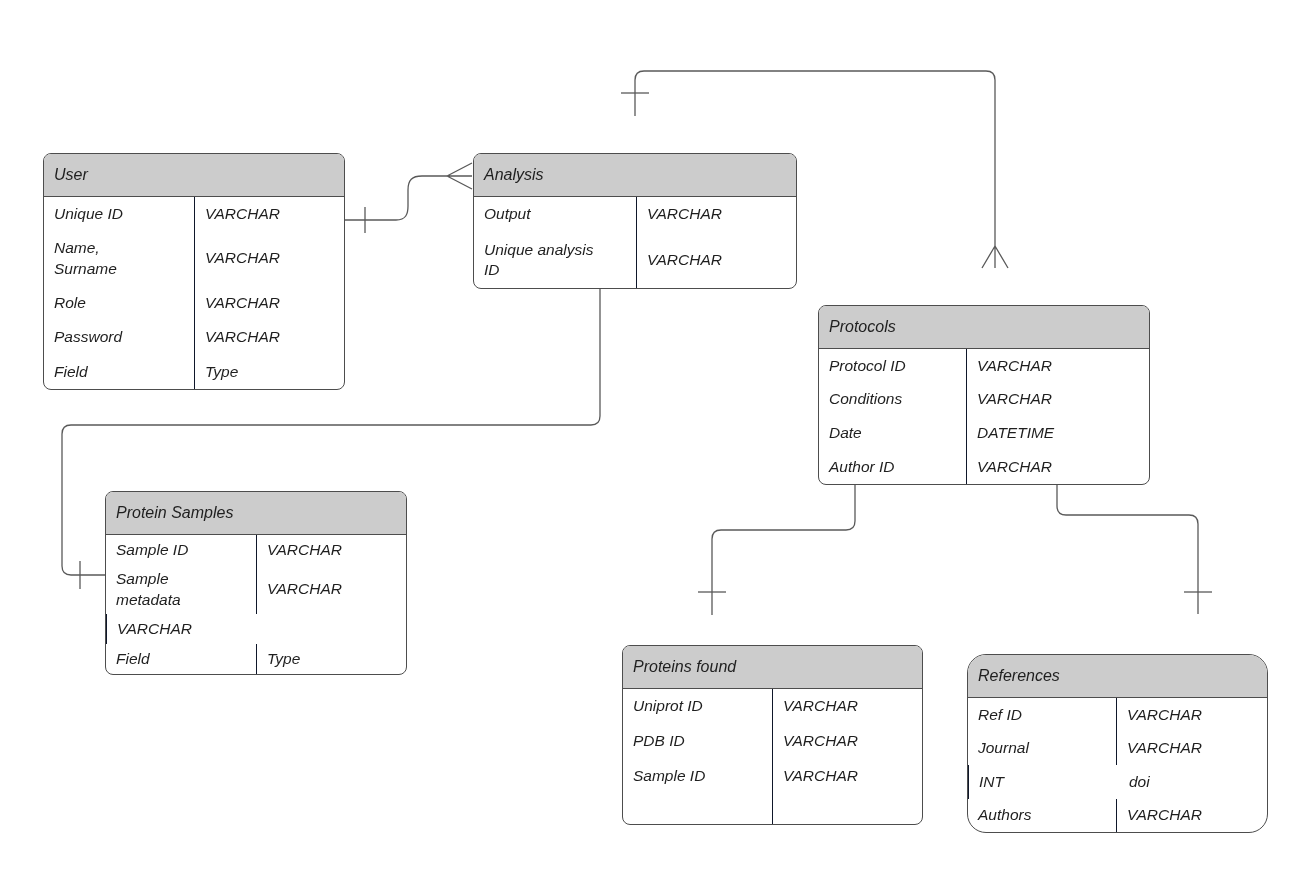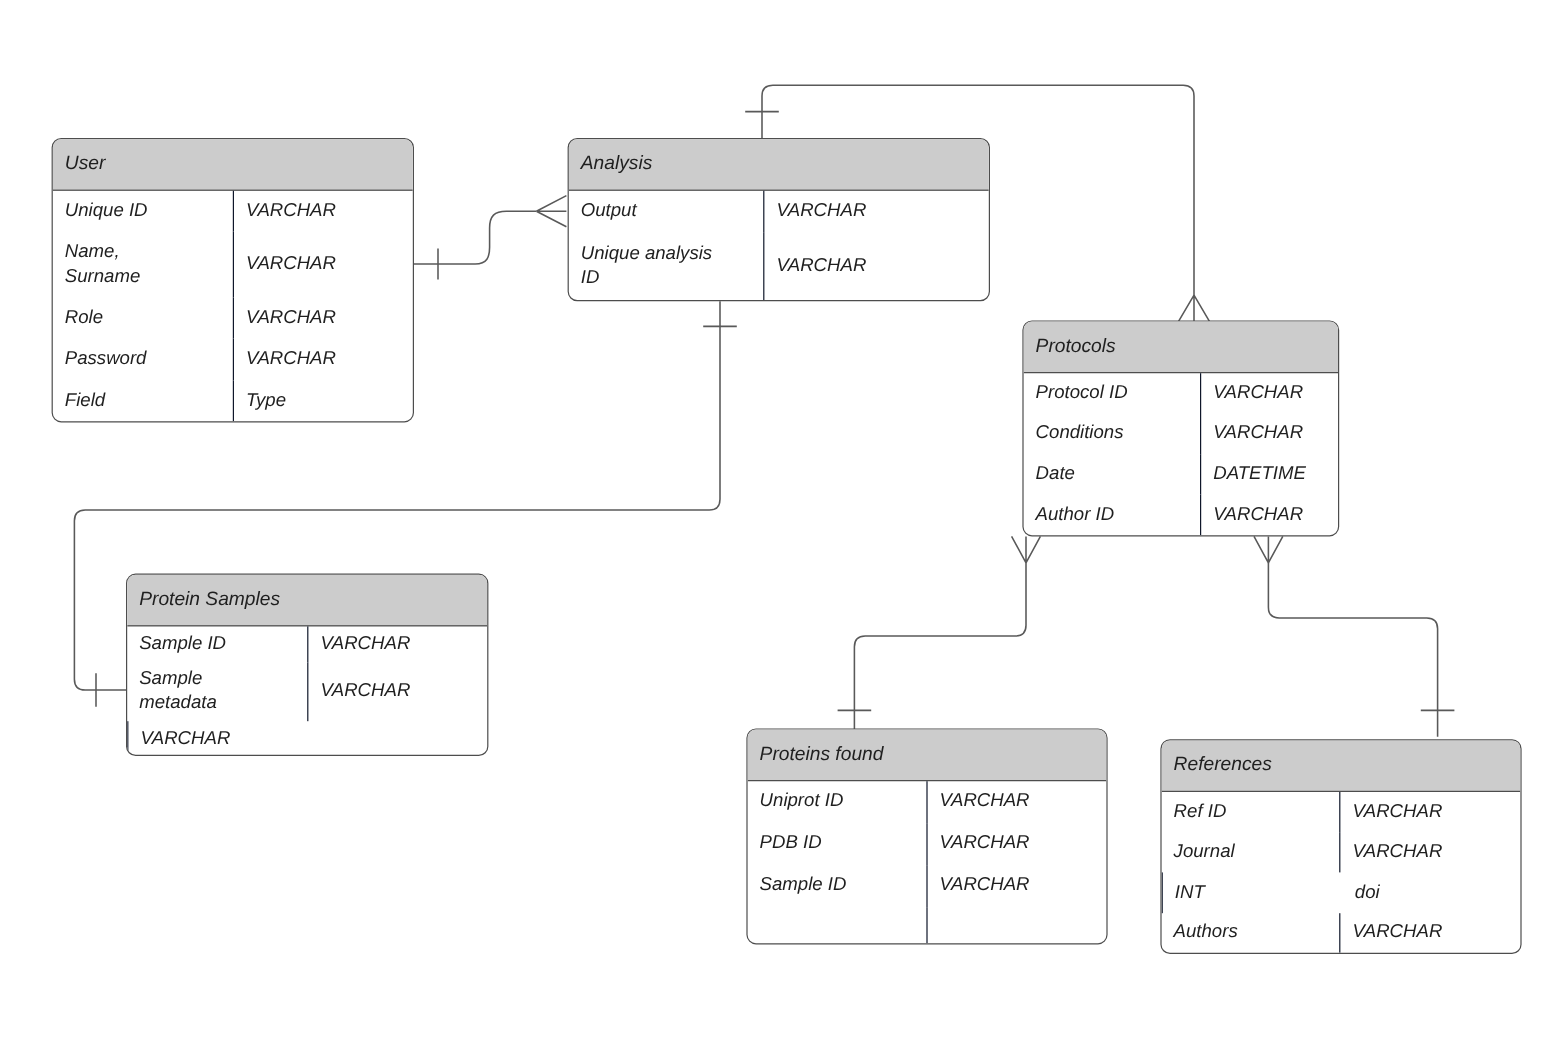--- a/index.html
+++ b/index.html
@@ -6,21 +6,21 @@
   body{
     width:1306px;height:874px;position:relative;overflow:hidden;
     font-family:"Liberation Sans","DejaVu Sans",sans-serif;
   }
   .canvas{position:absolute;inset:0;}
   svg.connectors{position:absolute;left:0;top:0;}
   .entity{
     position:absolute;box-sizing:border-box;
     background:#ffffff;border:1px solid #4d4d4d;border-radius:8px;
     overflow:hidden;display:flex;flex-direction:column;
-    font-style:italic;color:#1f1f1f;
+    font-style:italic;color:#1f1f1f;margin-top:38px;
   }
   .entity-header{
     flex:0 0 42px;background:#cccccc;border-bottom:1px solid #4d4d4d;
     display:flex;align-items:center;padding:0 10px;font-size:16px;
   }
   .entity-body{flex:1 1 auto;display:flex;flex-direction:column;}
   .row{display:flex;flex:1 1 auto;min-height:30px;font-style:italic;}
   .row.fixed{flex:0 0 35px;min-height:35px;}
   .row.filler{flex:1 1 auto;min-height:10px;}
   .cell{display:flex;align-items:center;font-size:15.5px;line-height:1.32;box-sizing:border-box;}
@@ -88,38 +88,38 @@
         <div class="cell field">Password</div>
         <div class="cell type">VARCHAR</div>
       </div>
       <div class="row">
         <div class="cell field">Field</div>
         <div class="cell type">Type</div>
       </div>
     </div>
   </div>
 
-  <div class="entity" style="left:473px;top:115px;width:352px;height:136px;--fw:162px;">
+  <div class="entity" style="left:473px;top:115px;width:324px;height:136px;--fw:162px;">
     <div class="entity-header">
       <span>Analysis</span>
     </div>
     <div class="entity-body">
       <div class="row">
         <div class="cell field">Output</div>
         <div class="cell type">VARCHAR</div>
       </div>
       <div class="row">
         <div class="cell field">Unique analysis
 ID</div>
         <div class="cell type">VARCHAR</div>
       </div>
     </div>
   </div>
 
-  <div class="entity" style="left:852px;top:267px;width:264px;height:180px;--fw:147px;">
+  <div class="entity" style="left:818px;top:267px;width:332px;height:180px;--fw:147px;">
     <div class="entity-header">
       <span>Protocols</span>
     </div>
     <div class="entity-body">
       <div class="row">
         <div class="cell field">Protocol ID</div>
         <div class="cell type">VARCHAR</div>
       </div>
       <div class="row">
         <div class="cell field">Conditions</div>
@@ -129,21 +129,21 @@
         <div class="cell field">Date</div>
         <div class="cell type">DATETIME</div>
       </div>
       <div class="row">
         <div class="cell field">Author ID</div>
         <div class="cell type">VARCHAR</div>
       </div>
     </div>
   </div>
 
-  <div class="entity" style="left:105px;top:478px;width:302px;height:152px;--fw:150px;">
+  <div class="entity" style="left:105px;top:453px;width:302px;height:184px;--fw:150px;">
     <div class="entity-header">
       <span>Protein Samples</span>
     </div>
     <div class="entity-body">
       <div class="row">
         <div class="cell field">Sample ID</div>
         <div class="cell type">VARCHAR</div>
       </div>
       <div class="row">
         <div class="cell field">Sample
@@ -177,21 +177,21 @@
         <div class="cell field">Sample ID</div>
         <div class="cell type">VARCHAR</div>
       </div>
       <div class="row filler">
         <div class="cell field"></div>
         <div class="cell type"></div>
       </div>
     </div>
   </div>
 
-  <div class="entity" style="left:967px;top:616px;width:301px;height:179px;--fw:148px;">
+  <div class="entity" style="left:967px;top:616px;width:301px;height:179px;border-radius:19px;--fw:148px;">
     <div class="entity-header">
       <span>References</span>
     </div>
     <div class="entity-body">
       <div class="row">
         <div class="cell field">Ref ID</div>
         <div class="cell type">VARCHAR</div>
       </div>
       <div class="row">
         <div class="cell field">Journal</div>

